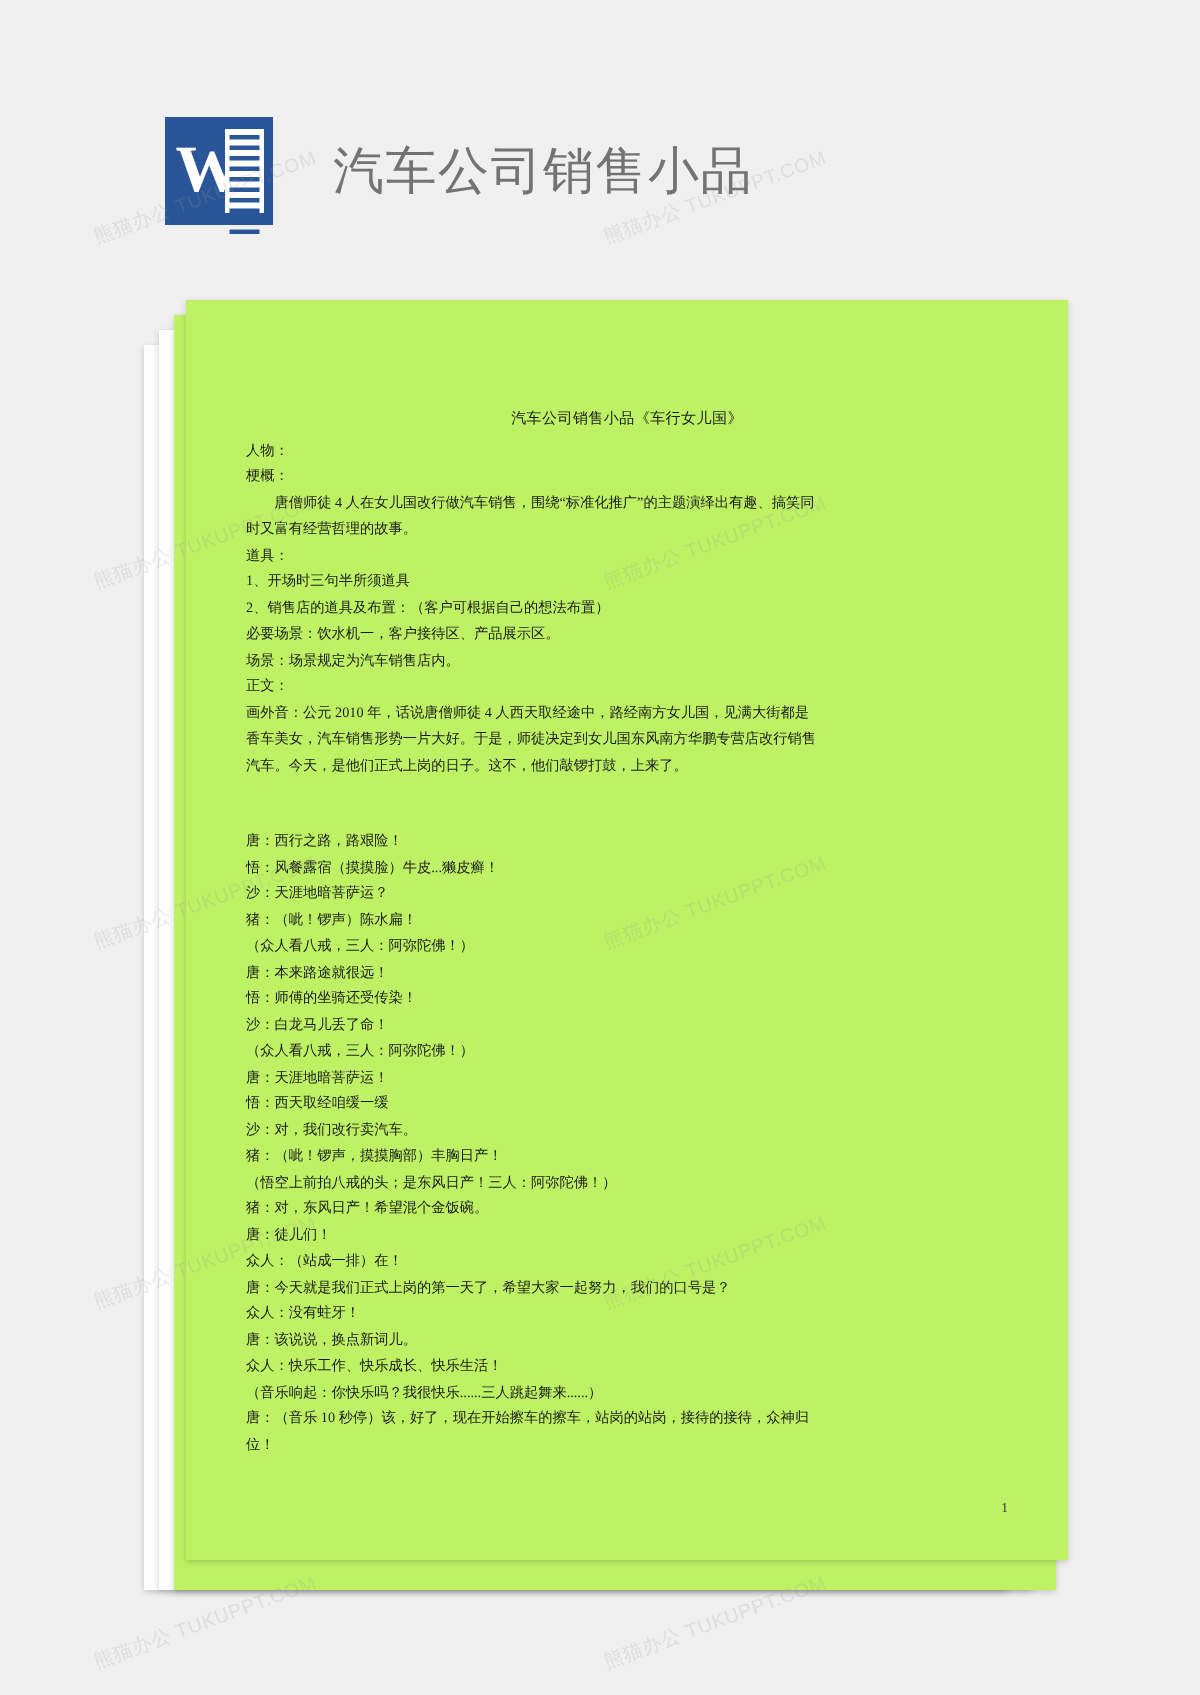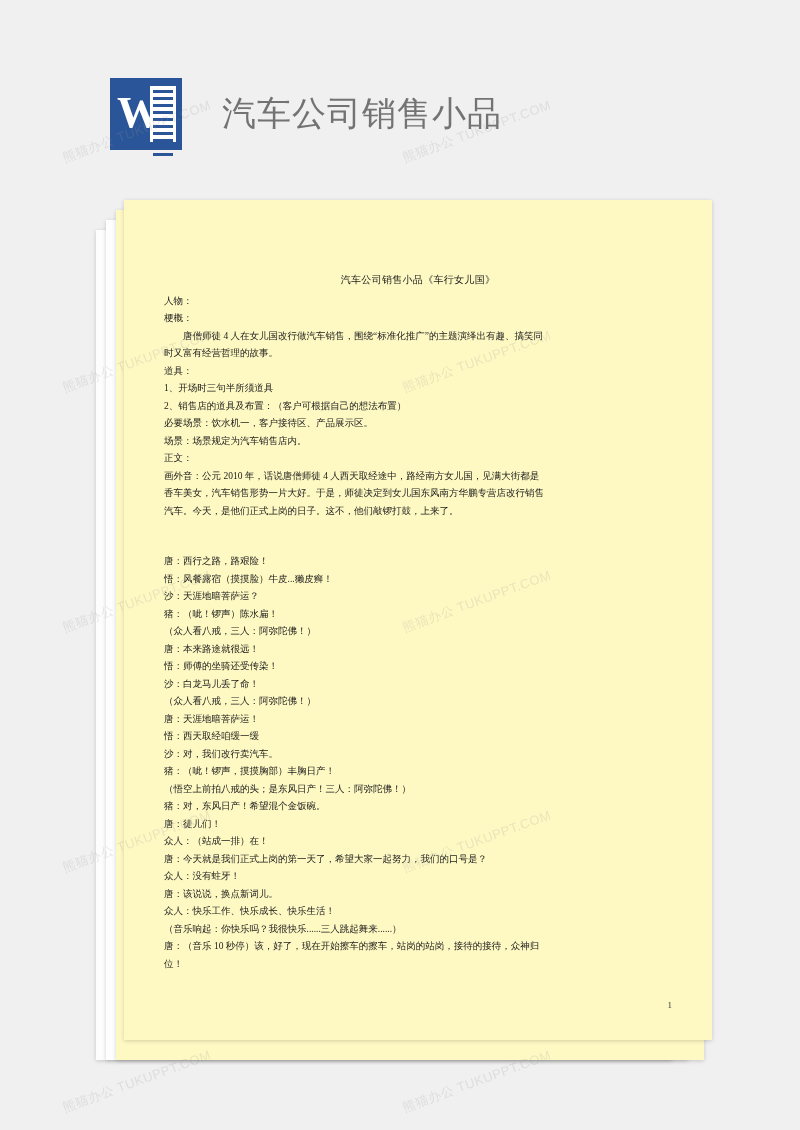--- a/index.html
+++ b/index.html
@@ -87,21 +87,21 @@
   .stack {
     position: absolute;
     left: 96px;
     top: 200px;
     width: 616px;
     height: 870px;
     z-index: 2;
   }
   .sheet {
     position: absolute;
-    background: #fef9c3;
+    background: #bef264;
     box-shadow: 0 1px 4px rgba(0,0,0,0.18);
   }
   .sheet.back3 {
     left: 0px;
     top: 30px;
     width: 576px;
     height: 830px;
     background: #fdfdfd;
   }
   .sheet.back2 {

